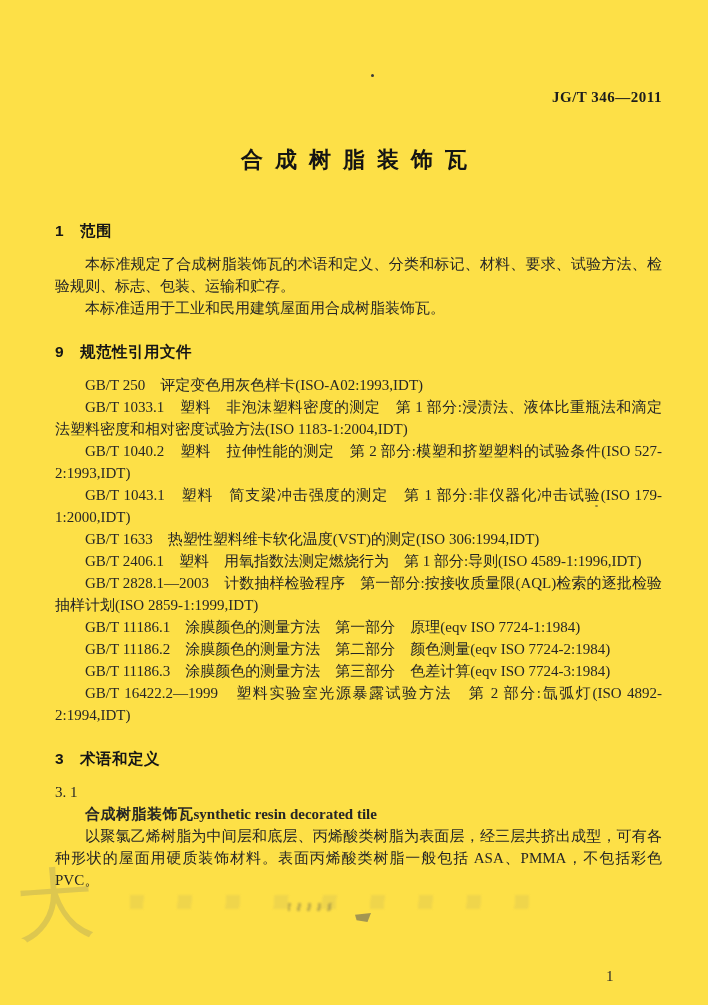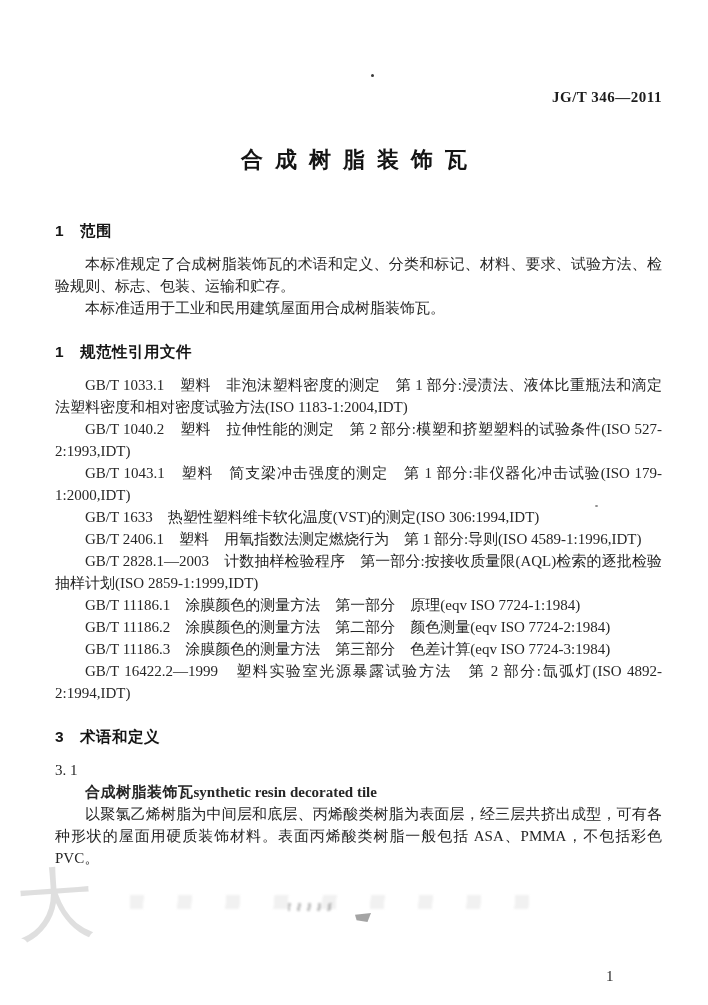--- a/index.html
+++ b/index.html
@@ -1,20 +1,20 @@
 <!DOCTYPE html>
 <html lang="zh"><head>
 <meta charset="utf-8">
 <style>
   html,body{margin:0;padding:0;background:#e8e8e6;}
   .page{
     position:relative;
     width:708px;height:1005px;
     margin:0 auto;
-    background:#ffffff;
+    background:#fde047;
     overflow:hidden;
     color:#262626;
     font-family:"Liberation Serif","DejaVu Serif",serif;
   }
   .header-code{
     position:absolute;top:88px;right:46px;
     font:700 15px/18px "Liberation Serif","DejaVu Serif",serif;
     color:#1d1d1d;letter-spacing:0.5px;
   }
   .doc-title{
@@ -90,21 +90,22 @@
   <div class="smudge s3"></div>
   <div class="smudge s2"></div>
   <div class="smudge s1"></div>
 
   <div class="content">
 
     <h2 class="sec first">1　范围</h2>
     <p class="after-head">本标准规定了合成树脂装饰瓦的术语和定义、分类和标记、材料、要求、试验方法、检验规则、标志、包装、运输和贮存。</p>
     <p>本标准适用于工业和民用建筑屋面用合成树脂装饰瓦。</p>
 
-    <h2 class="sec">1　规范性引用文件</h2>
+    <h2 class="sec">9　规范性引用文件</h2>
+    <p class="ref">GB/T 250　评定变色用灰色样卡(ISO-A02:1993,IDT)</p>
     <p class="ref">GB/T 1033.1　塑料　非泡沫塑料密度的测定　第 1 部分:浸渍法、液体比重瓶法和滴定法塑料密度和相对密度试验方法(ISO 1183-1:2004,IDT)</p>
     <p class="ref">GB/T 1040.2　塑料　拉伸性能的测定　第 2 部分:模塑和挤塑塑料的试验条件(ISO 527-2:1993,IDT)</p>
     <p class="ref">GB/T 1043.1　塑料　简支梁冲击强度的测定　第 1 部分:非仪器化冲击试验(ISO 179-1:2000,IDT)</p>
     <p class="ref">GB/T 1633　热塑性塑料维卡软化温度(VST)的测定(ISO 306:1994,IDT)</p>
     <p class="ref">GB/T 2406.1　塑料　用氧指数法测定燃烧行为　第 1 部分:导则(ISO 4589-1:1996,IDT)</p>
     <p class="ref">GB/T 2828.1—2003　计数抽样检验程序　第一部分:按接收质量限(AQL)检索的逐批检验抽样计划(ISO 2859-1:1999,IDT)</p>
     <p class="ref">GB/T 11186.1　涂膜颜色的测量方法　第一部分　原理(eqv ISO 7724-1:1984)</p>
     <p class="ref">GB/T 11186.2　涂膜颜色的测量方法　第二部分　颜色测量(eqv ISO 7724-2:1984)</p>
     <p class="ref">GB/T 11186.3　涂膜颜色的测量方法　第三部分　色差计算(eqv ISO 7724-3:1984)</p>
     <p class="ref">GB/T 16422.2—1999　塑料实验室光源暴露试验方法　第 2 部分:氙弧灯(ISO 4892-2:1994,IDT)</p>

